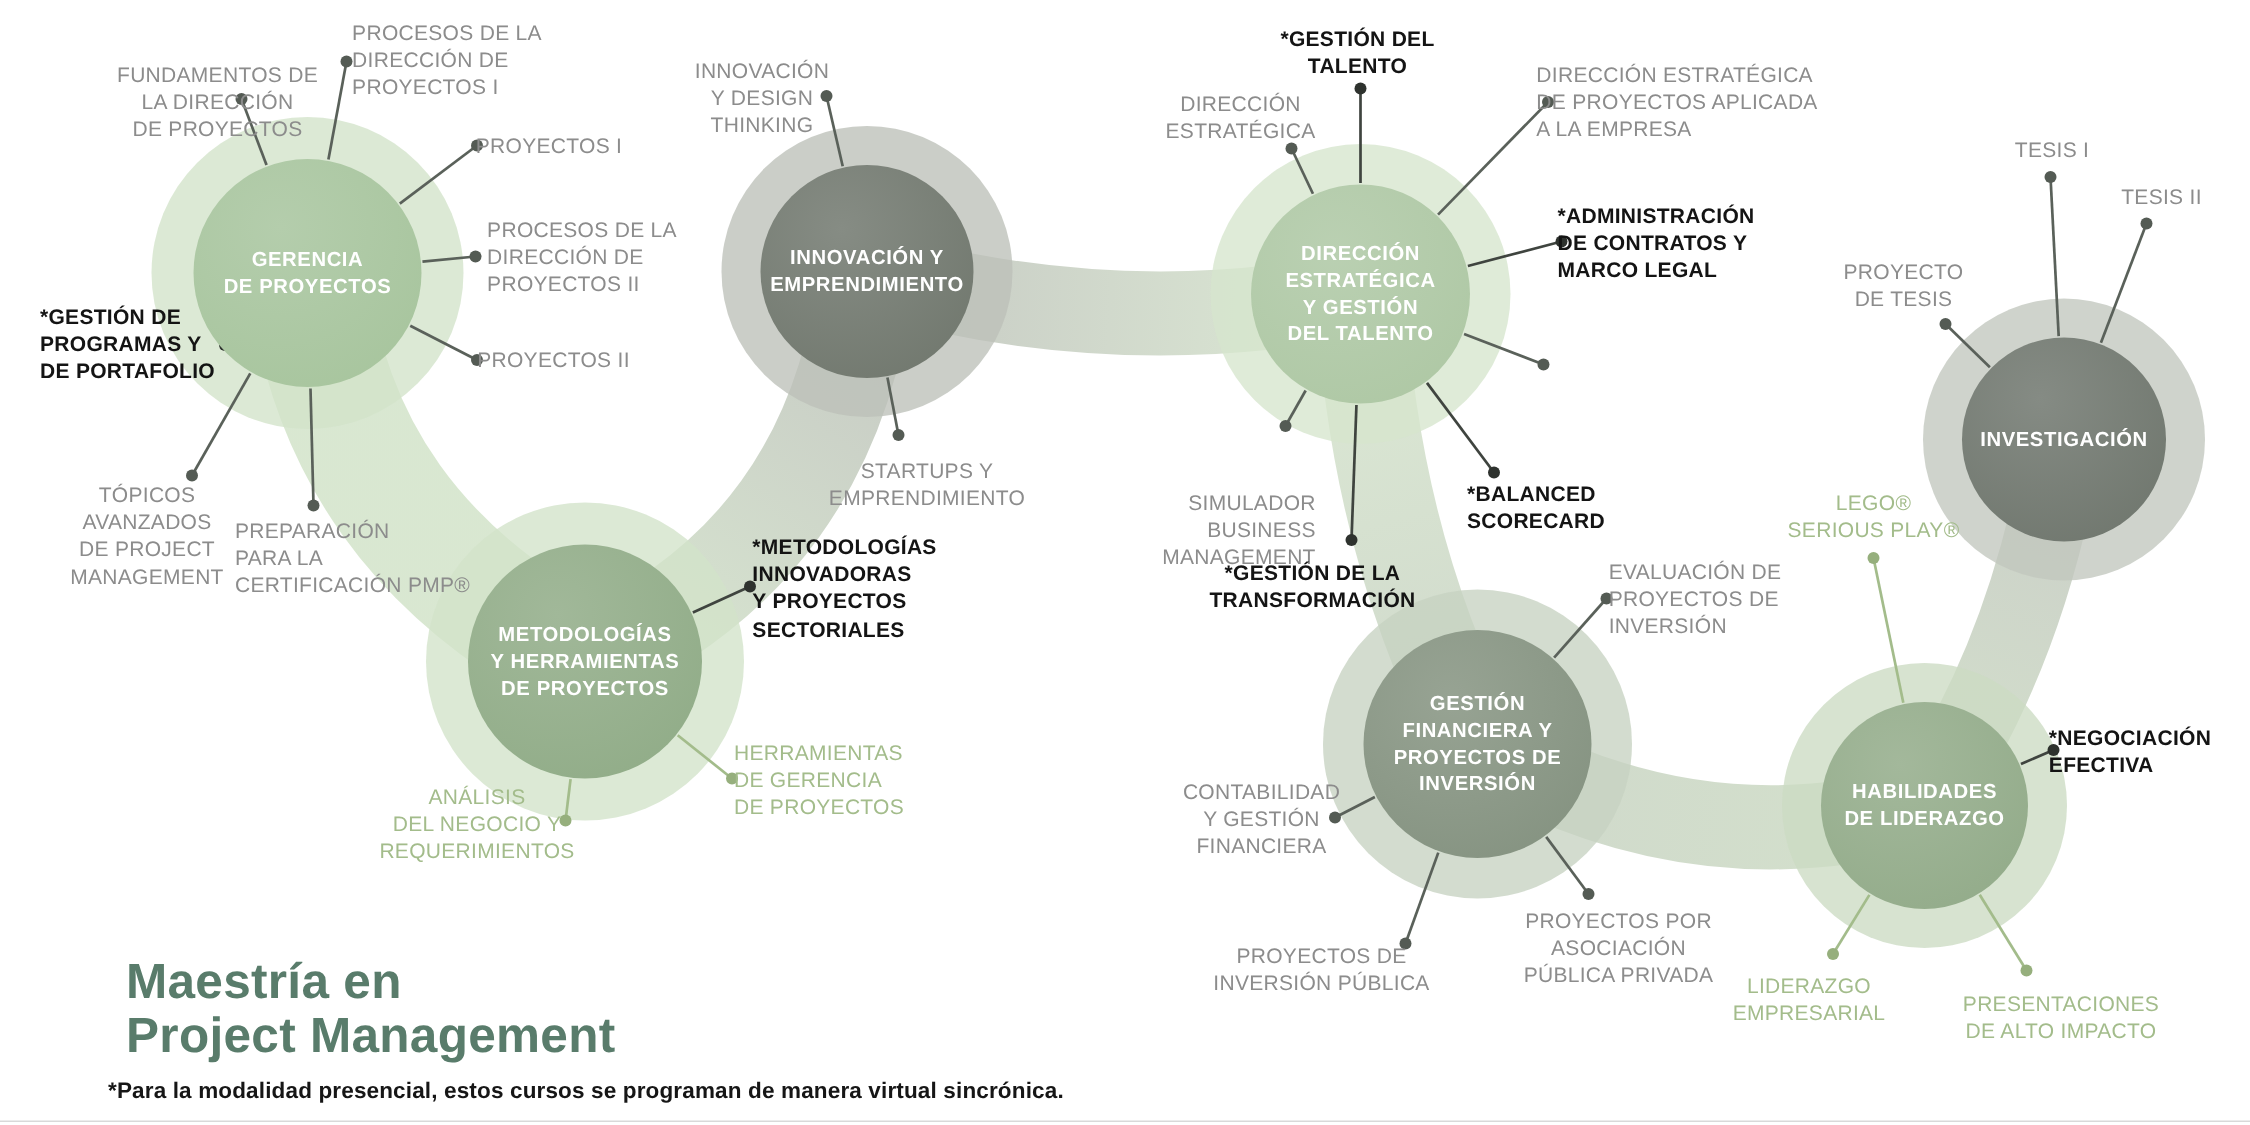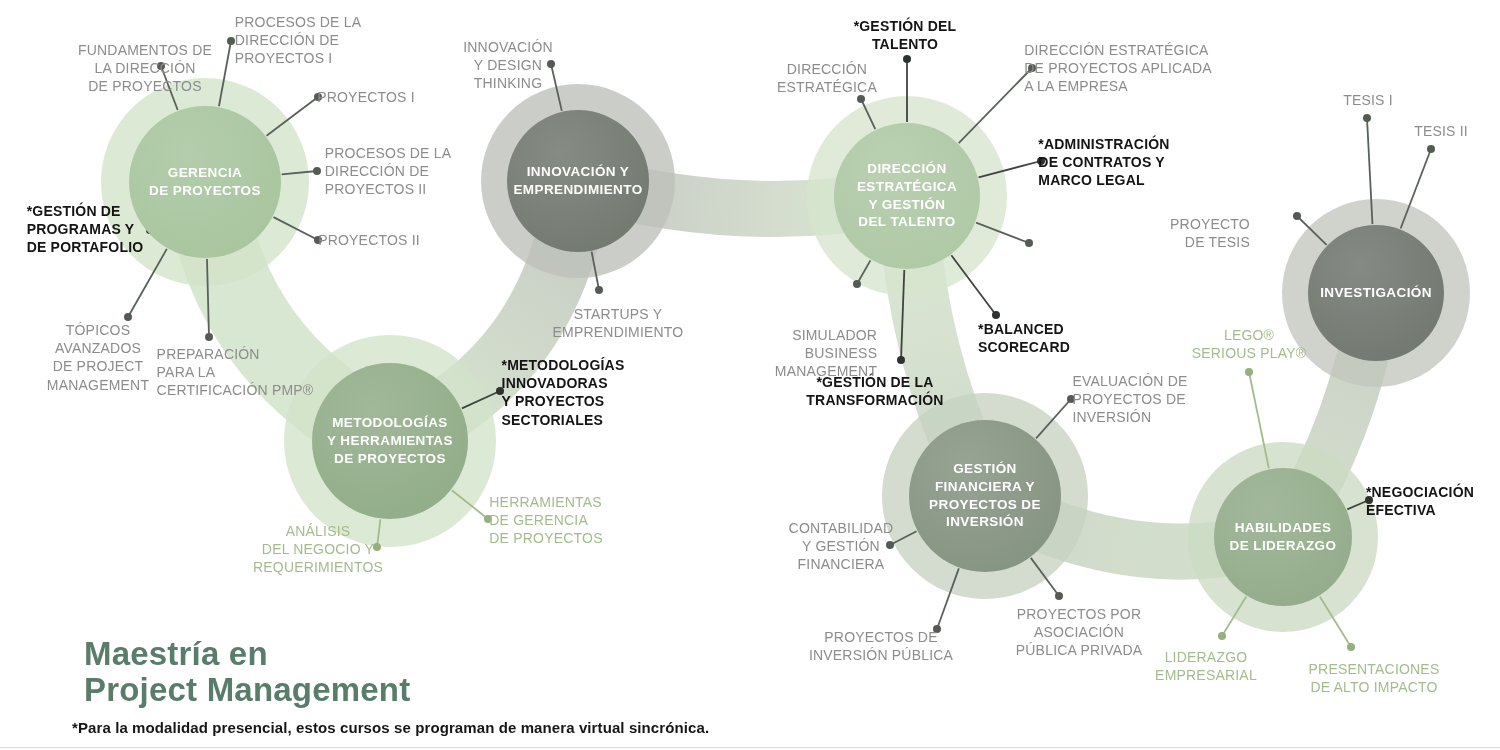--- a/index.html
+++ b/index.html
@@ -248,21 +248,21 @@
       <div class="sat gray" style="left: 841px; top: 546px; text-align: center; color: rgb(140, 140, 140);">CONTABILIDAD
 Y GESTIÓN
 FINANCIERA</div>
       <div class="sat gray" style="left: 881px; top: 646px; text-align: center; color: rgb(140, 140, 140);">PROYECTOS DE
 INVERSIÓN PÚBLICA</div>
       <div class="sat gray" style="left: 1079px; top: 632px; text-align: center; color: rgb(140, 140, 140);">PROYECTOS POR
 ASOCIACIÓN
 PÚBLICA PRIVADA</div>
       <div class="sat gray" style="left: 1368px; top: 100px; text-align: center; color: rgb(140, 140, 140);">TESIS I</div>
       <div class="sat gray" style="left: 1441px; top: 131px; text-align: center; color: rgb(140, 140, 140);">TESIS II</div>
-      <div class="sat gray" style="left: 1210px; top: 190px; text-align: right; color: rgb(140, 140, 140); margin-top: 43px;">PROYECTO
+      <div class="sat gray" style="left: 1269px; top: 190px; text-align: center; color: rgb(140, 140, 140);">PROYECTO
 DE TESIS</div>
       <div class="sat green" style="left: 1249px; top: 344px; text-align: center; color: rgb(163, 188, 139);">LEGO®
 SERIOUS PLAY®</div>
       <div class="sat bold" style="left: 1420px; top: 501px; text-align: left; color: rgb(20, 20, 20);">*NEGOCIACIÓN
 EFECTIVA</div>
       <div class="sat green" style="left: 1206px; top: 666px; text-align: center; color: rgb(163, 188, 139);">LIDERAZGO
 EMPRESARIAL</div>
       <div class="sat green" style="left: 1374px; top: 678px; text-align: center; color: rgb(163, 188, 139);">PRESENTACIONES
 DE ALTO IMPACTO</div>
     </div>

